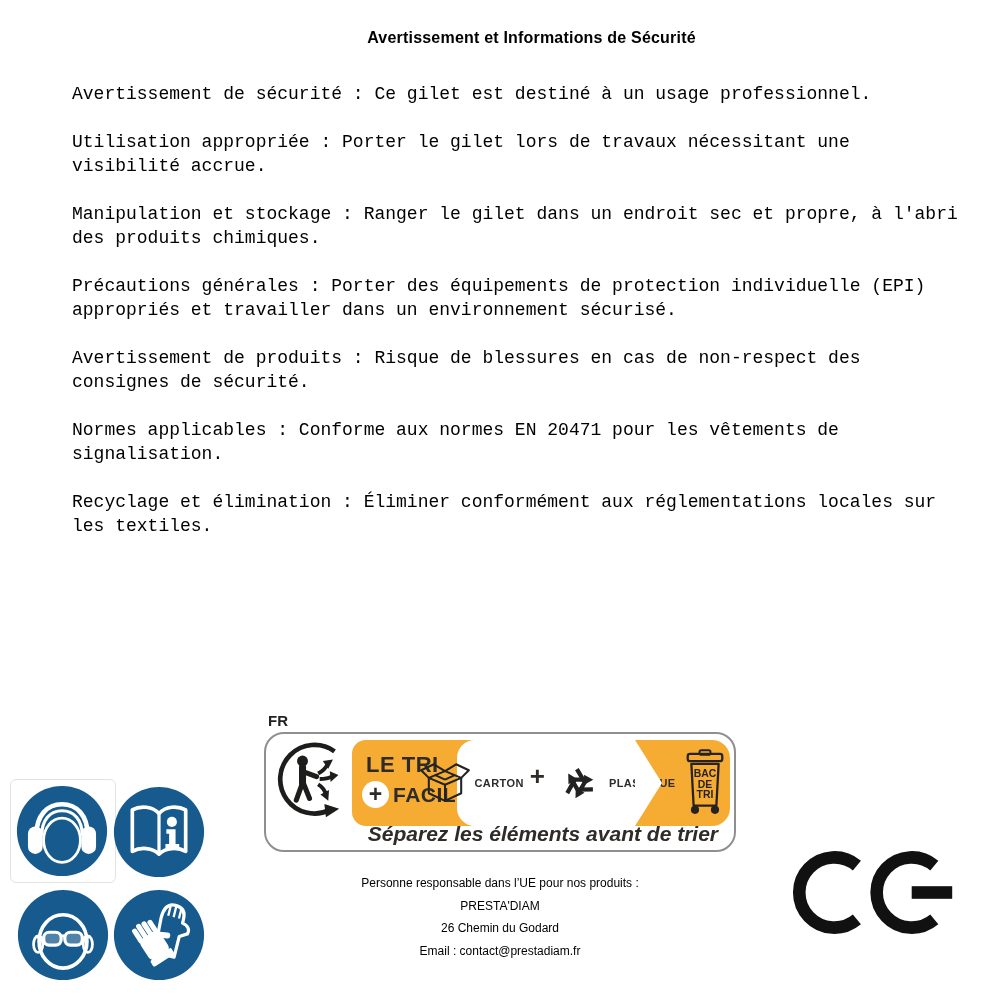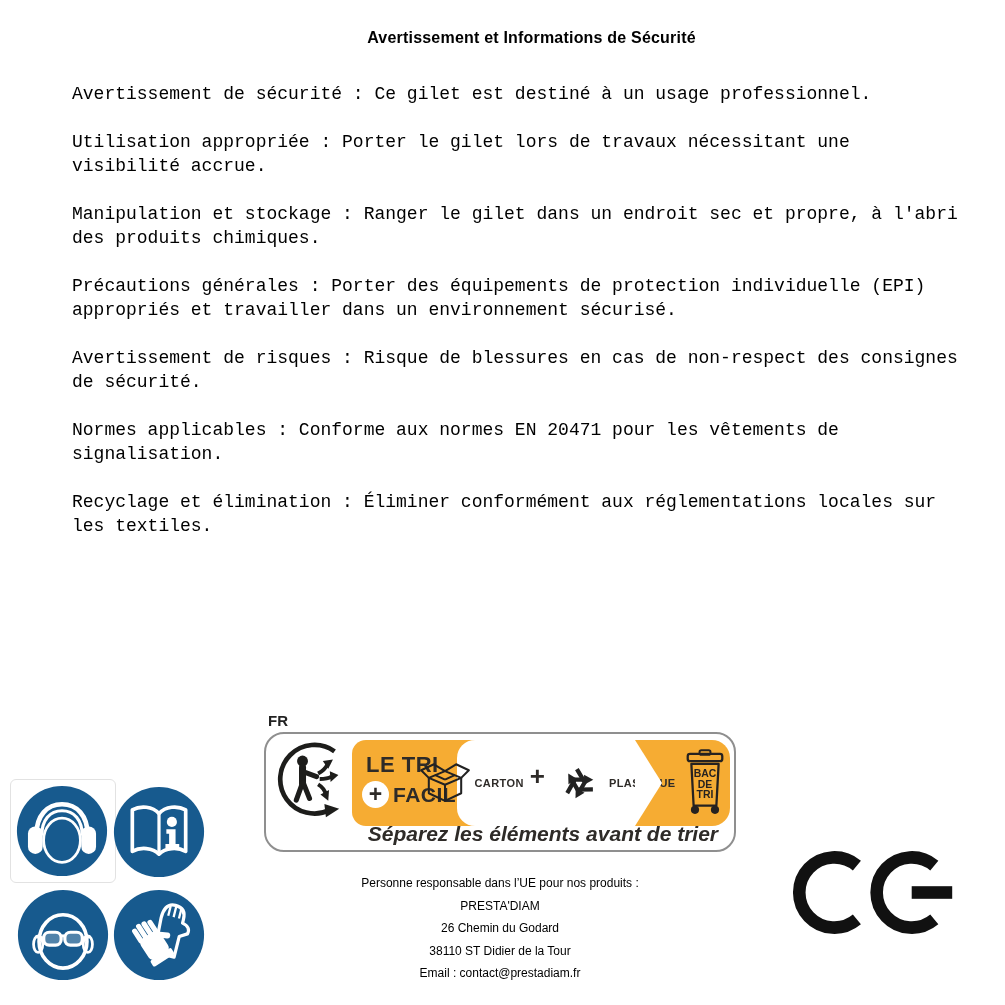--- a/index.html
+++ b/index.html
@@ -77,21 +77,21 @@
 </head>
 <body>
 
 <div class="doc-title">Avertissement et Informations de Sécurité</div>
 
 <div class="paragraphs">
   <p>Avertissement de sécurité : Ce gilet est destiné à un usage professionnel.</p>
   <p>Utilisation appropriée : Porter le gilet lors de travaux nécessitant une visibilité accrue.</p>
   <p>Manipulation et stockage : Ranger le gilet dans un endroit sec et propre, à l'abri des produits chimiques.</p>
   <p>Précautions générales : Porter des équipements de protection individuelle (EPI) appropriés et travailler dans un environnement sécurisé.</p>
-  <p>Avertissement de risques : Risque de blessures en cas de non-respect des consignes de sécurité.</p>
+  <p>Avertissement de produits : Risque de blessures en cas de non-respect des consignes de sécurité.</p>
   <p>Normes applicables : Conforme aux normes EN 20471 pour les vêtements de signalisation.</p>
   <p>Recyclage et élimination : Éliminer conformément aux réglementations locales sur les textiles.</p>
 </div>
 
 <div id="sticker1"></div>
 
 <div class="sicon" id="si-ear">
   <svg viewBox="0 0 100 100">
     <circle cx="50" cy="50" r="49" fill="#175A8E"></circle>
     <path d="M22,55 C22,33 34,21 50,21 C66,21 78,33 78,55" stroke="#fff" stroke-width="5" fill="none"></path>
@@ -229,21 +229,20 @@
     </div>
 
     <div class="instruction">Séparez les éléments avant de trier</div>
   </div>
 </div>
 
 <div class="address">
   <div>Personne responsable dans l’UE pour nos produits :</div>
   <div>PRESTA'DIAM</div>
   <div>26 Chemin du Godard</div>
-  <div>38110 ST Didier de la Tour</div>
   <div>Email : contact@prestadiam.fr</div>
 </div>
 
 <div class="ce" aria-label="CE">
   <svg viewBox="0 0 180 100">
     <path d="M72.1,20.1 A39,39 0 1 0 72.1,79.9" stroke="#111" stroke-width="14" fill="none"></path>
     <g transform="translate(86,0)">
       <path d="M72.1,20.1 A39,39 0 1 0 72.1,79.9" stroke="#111" stroke-width="14" fill="none"></path>
       <rect x="47" y="43" width="45" height="14" fill="#111"></rect>
     </g>

